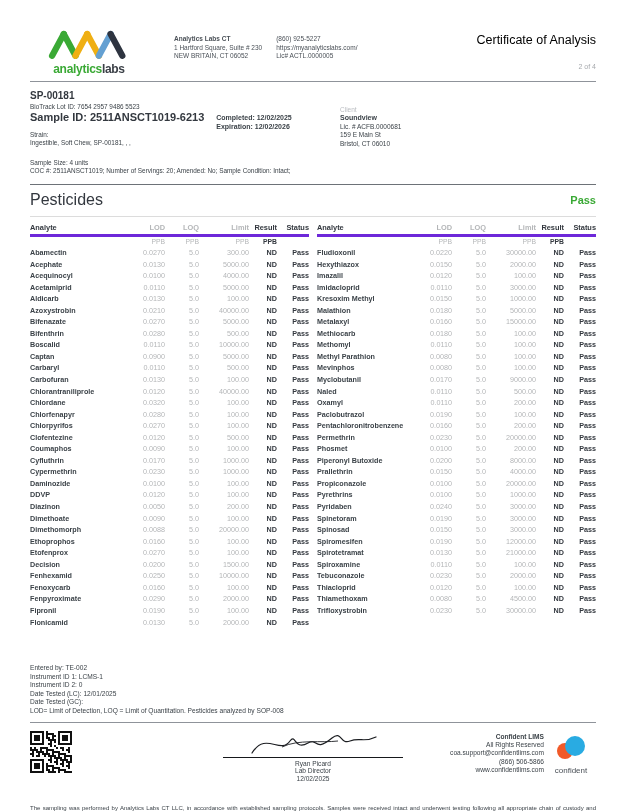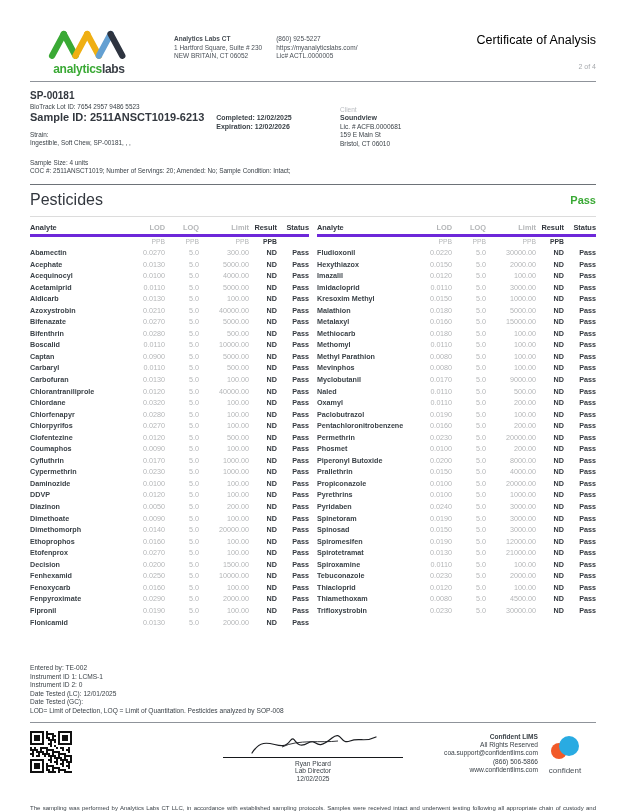--- a/index.html
+++ b/index.html
@@ -60,21 +60,21 @@
 
   
   .analysis-meta { padding:0 30px; margin-top:36px; font-size:6.6px; line-height:8.6px; }
   .footer-rule { border-top:1px solid #8f939a; margin:6px 30px 0 30px; }
   .bottom-row { position:relative; margin:6px 30px 0 30px; height:72px; }
   .qr { position:absolute; left:0; top:2px; }
   .sig-block { position:absolute; left:50%; top:0; transform:translateX(-50%); width:180px; text-align:center; }
   .sig-line { border-bottom:1.5px solid #16181b; margin-top:-6px; }
   .sig-name, .sig-title, .sig-date { font-size:6.6px; line-height:7.6px; }
   .sig-name { margin-top:2px; }
-  .lims-block { position:absolute; right:14px; top:4px; display:flex; align-items:flex-start; gap:10px; }
+  .lims-block { position:absolute; right:8px; top:4px; display:flex; align-items:flex-start; gap:10px; }
   .lims-text { text-align:right; font-size:6.6px; line-height:8.4px; }
   .lims-text .b { font-weight:bold; }
   .confident-logo { text-align:center; padding-top:2px; }
   .confident-word { font-size:8px; color:#4a5057; margin-top:1px; }
 
   .disclaimer { padding:4px 30px 0 30px; font-size:6px; line-height:6.6px; text-align:justify; color:#3b4248; }
 </style>
 </head>
 <body>
 
@@ -347,21 +347,21 @@
           <div class="trow">
             <span class="c-analyte">Dimethoate</span>
             <span class="c-lod">0.0090</span>
             <span class="c-loq">5.0</span>
             <span class="c-limit">100.00</span>
             <span class="c-result">ND</span>
             <span class="c-status">Pass</span>
           </div>
           <div class="trow">
             <span class="c-analyte">Dimethomorph</span>
-            <span class="c-lod">0.0140</span>
+            <span class="c-lod">0.0088</span>
             <span class="c-loq">5.0</span>
             <span class="c-limit">20000.00</span>
             <span class="c-result">ND</span>
             <span class="c-status">Pass</span>
           </div>
           <div class="trow">
             <span class="c-analyte">Ethoprophos</span>
             <span class="c-lod">0.0160</span>
             <span class="c-loq">5.0</span>
             <span class="c-limit">100.00</span>

